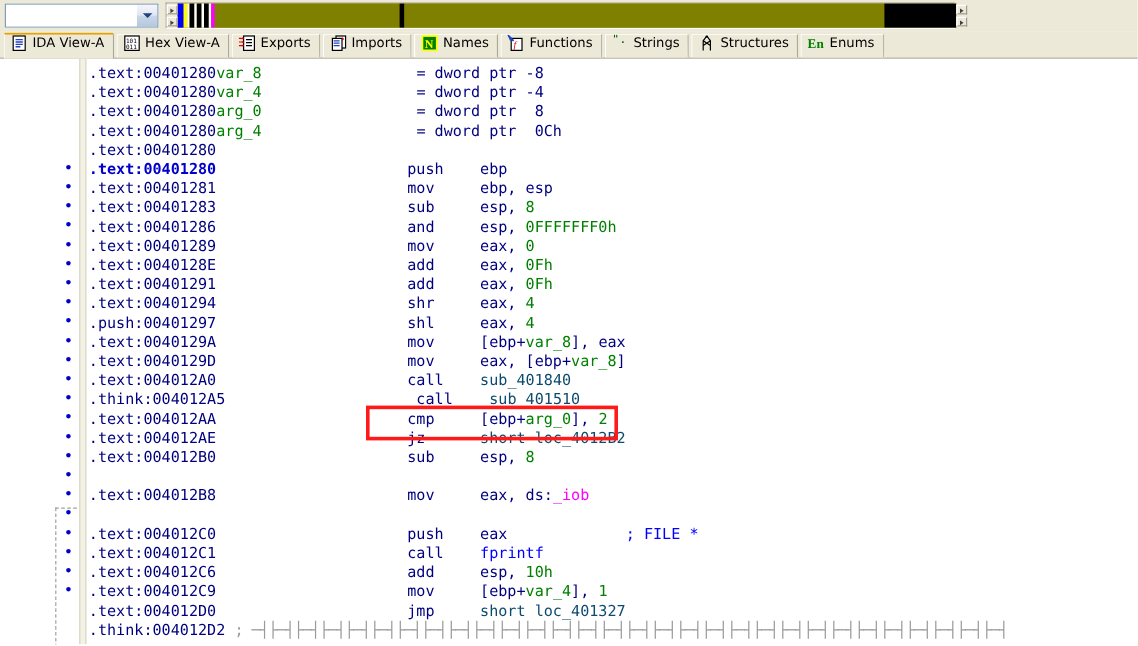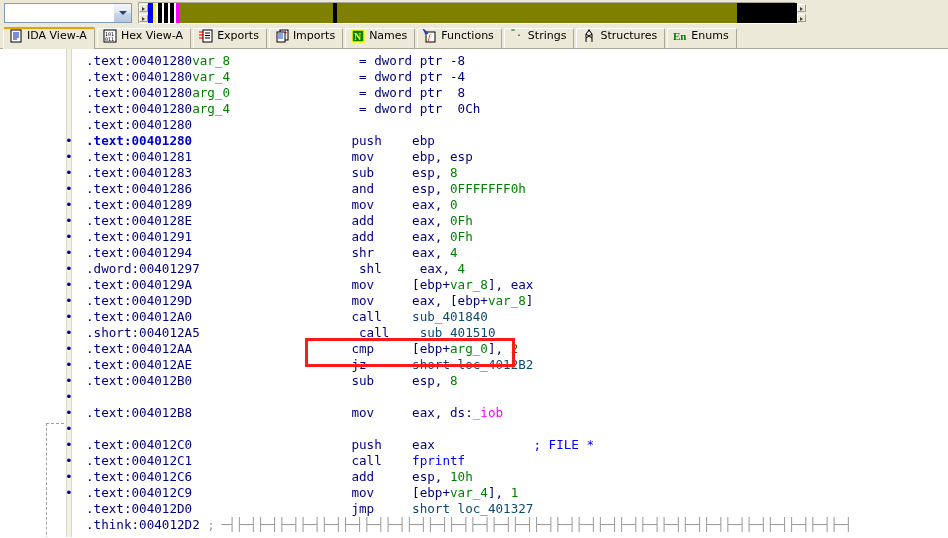--- a/index.html
+++ b/index.html
@@ -196,21 +196,20 @@
   }
   .rows {
     position: absolute;
     left: 0; top: 4px; right: 0;
   }
   .row {
     height: 16px;
     line-height: 16px;
     position: relative;
     white-space: pre;
-    margin-left: 12px;
   }
   .dot {
     position: absolute;
     left: 52px;
     top: 0;
     width: 10px;
     text-align: center;
     color: #0000cc;
     font-size: 13px;
     line-height: 16px;
@@ -382,25 +381,25 @@
       <div class="row"><span class="rowtext"><span class="addr">.text:00401280</span><span class="ident">arg_4</span><span class="">                 </span><span class="kw">= dword ptr  0Ch</span></span></div>
       <div class="row"><span class="rowtext"><span class="addr">.text:00401280</span></span></div>
       <div class="row"><span class="dot">•</span><span class="rowtext"><span class="addrb">.text:00401280</span><span class="">                     </span><span class="mnem">push</span><span class="">    </span><span class="kw">ebp</span></span></div>
       <div class="row"><span class="dot">•</span><span class="rowtext"><span class="addr">.text:00401281</span><span class="">                     </span><span class="mnem">mov</span><span class="">     </span><span class="kw">ebp, esp</span></span></div>
       <div class="row"><span class="dot">•</span><span class="rowtext"><span class="addr">.text:00401283</span><span class="">                     </span><span class="mnem">sub</span><span class="">     </span><span class="kw">esp, </span><span class="num">8</span></span></div>
       <div class="row"><span class="dot">•</span><span class="rowtext"><span class="addr">.text:00401286</span><span class="">                     </span><span class="mnem">and</span><span class="">     </span><span class="kw">esp, </span><span class="num">0FFFFFFF0h</span></span></div>
       <div class="row"><span class="dot">•</span><span class="rowtext"><span class="addr">.text:00401289</span><span class="">                     </span><span class="mnem">mov</span><span class="">     </span><span class="kw">eax, </span><span class="num">0</span></span></div>
       <div class="row"><span class="dot">•</span><span class="rowtext"><span class="addr">.text:0040128E</span><span class="">                     </span><span class="mnem">add</span><span class="">     </span><span class="kw">eax, </span><span class="num">0Fh</span></span></div>
       <div class="row"><span class="dot">•</span><span class="rowtext"><span class="addr">.text:00401291</span><span class="">                     </span><span class="mnem">add</span><span class="">     </span><span class="kw">eax, </span><span class="num">0Fh</span></span></div>
       <div class="row"><span class="dot">•</span><span class="rowtext"><span class="addr">.text:00401294</span><span class="">                     </span><span class="mnem">shr</span><span class="">     </span><span class="kw">eax, </span><span class="num">4</span></span></div>
-      <div class="row"><span class="dot">•</span><span class="rowtext"><span class="addr">.dword:00401297</span><span class="">                     </span><span class="mnem">shl</span><span class="">     </span><span class="kw">eax, </span><span class="num">4</span></span></div>
+      <div class="row"><span class="dot">•</span><span class="rowtext"><span class="addr">.push:00401297</span><span class="">                     </span><span class="mnem">shl</span><span class="">     </span><span class="kw">eax, </span><span class="num">4</span></span></div>
       <div class="row"><span class="dot">•</span><span class="rowtext"><span class="addr">.text:0040129A</span><span class="">                     </span><span class="mnem">mov</span><span class="">     </span><span class="kw">[ebp+</span><span class="ident">var_8</span><span class="kw">], eax</span></span></div>
       <div class="row"><span class="dot">•</span><span class="rowtext"><span class="addr">.text:0040129D</span><span class="">                     </span><span class="mnem">mov</span><span class="">     </span><span class="kw">eax, [ebp+</span><span class="ident">var_8</span><span class="kw">]</span></span></div>
       <div class="row"><span class="dot">•</span><span class="rowtext"><span class="addr">.text:004012A0</span><span class="">                     </span><span class="mnem">call</span><span class="">    </span><span class="xref">sub_401840</span></span></div>
-      <div class="row"><span class="dot">•</span><span class="rowtext"><span class="addr">.short:004012A5</span><span class="">                     </span><span class="mnem">call</span><span class="">    </span><span class="xref">sub_401510</span></span></div>
+      <div class="row"><span class="dot">•</span><span class="rowtext"><span class="addr">.think:004012A5</span><span class="">                     </span><span class="mnem">call</span><span class="">    </span><span class="xref">sub_401510</span></span></div>
       <div class="row"><span class="dot">•</span><span class="rowtext"><span class="addr">.text:004012AA</span><span class="">                     </span><span class="mnem">cmp</span><span class="">     </span><span class="kw">[ebp+</span><span class="ident">arg_0</span><span class="kw">], </span><span class="num">2</span></span></div>
       <div class="row"><span class="dot">•</span><span class="rowtext"><span class="addr">.text:004012AE</span><span class="">                     </span><span class="mnem">jz</span><span class="">      </span><span class="xref">short loc_4012B2</span></span></div>
       <div class="row"><span class="dot">•</span><span class="rowtext"><span class="addr">.text:004012B0</span><span class="">                     </span><span class="mnem">sub</span><span class="">     </span><span class="kw">esp, </span><span class="num">8</span></span></div>
       <div class="row"><span class="dot">•</span></div>
       <div class="row"><span class="dot">•</span><span class="rowtext"><span class="addr">.text:004012B8</span><span class="">                     </span><span class="mnem">mov</span><span class="">     </span><span class="kw">eax, ds:</span><span class="dataref">_iob</span></span></div>
       <div class="row"><span class="dot">•</span></div>
       <div class="row"><span class="dot">•</span><span class="rowtext"><span class="addr">.text:004012C0</span><span class="">                     </span><span class="mnem">push</span><span class="">    </span><span class="kw">eax</span><span class="">             </span><span class="cmtblue">; FILE *</span></span></div>
       <div class="row"><span class="dot">•</span><span class="rowtext"><span class="addr">.text:004012C1</span><span class="">                     </span><span class="mnem">call</span><span class="">    </span><span class="libfn">fprintf</span></span></div>
       <div class="row"><span class="dot">•</span><span class="rowtext"><span class="addr">.text:004012C6</span><span class="">                     </span><span class="mnem">add</span><span class="">     </span><span class="kw">esp, </span><span class="num">10h</span></span></div>
       <div class="row"><span class="dot">•</span><span class="rowtext"><span class="addr">.text:004012C9</span><span class="">                     </span><span class="mnem">mov</span><span class="">     </span><span class="kw">[ebp+</span><span class="ident">var_4</span><span class="kw">], </span><span class="num">1</span></span></div>

